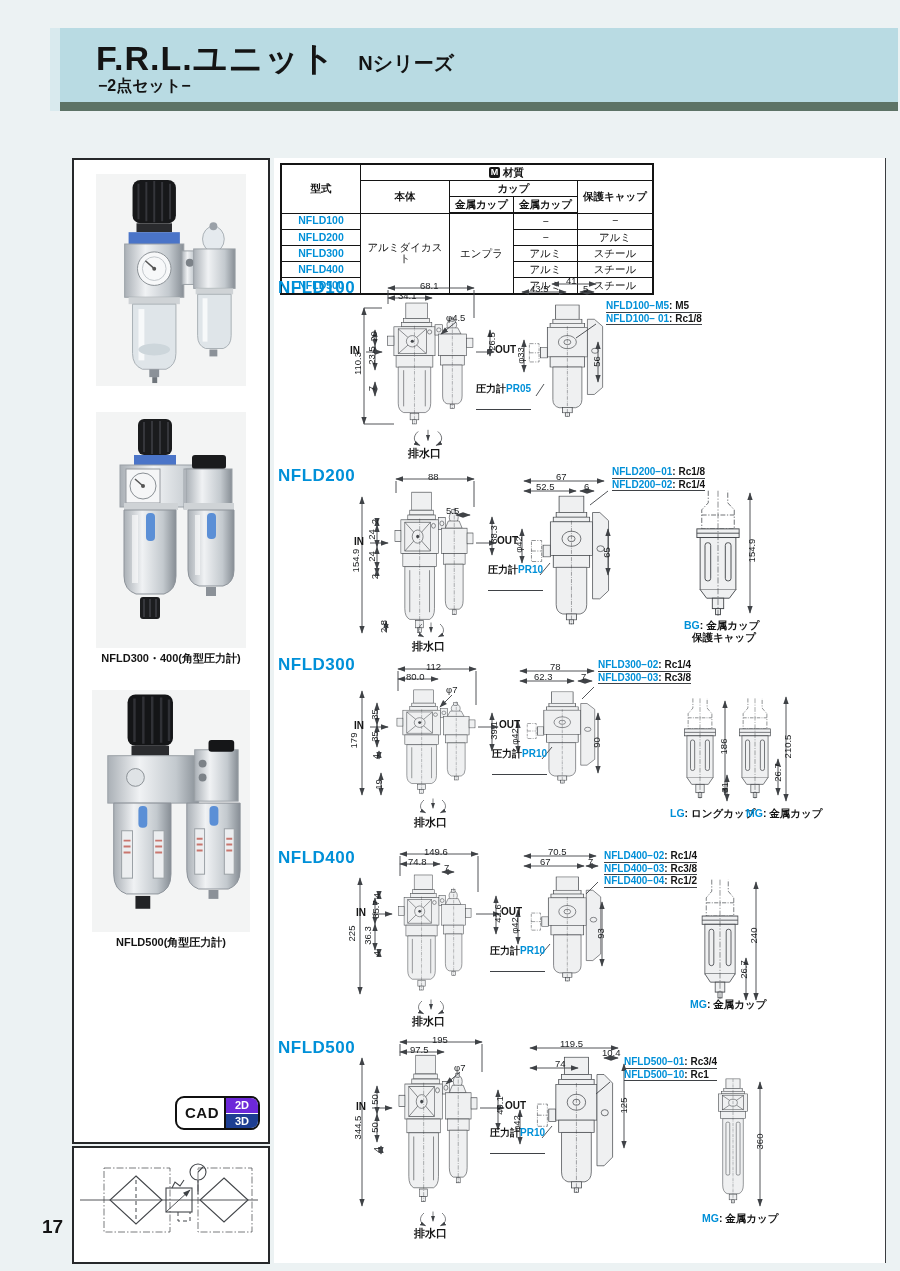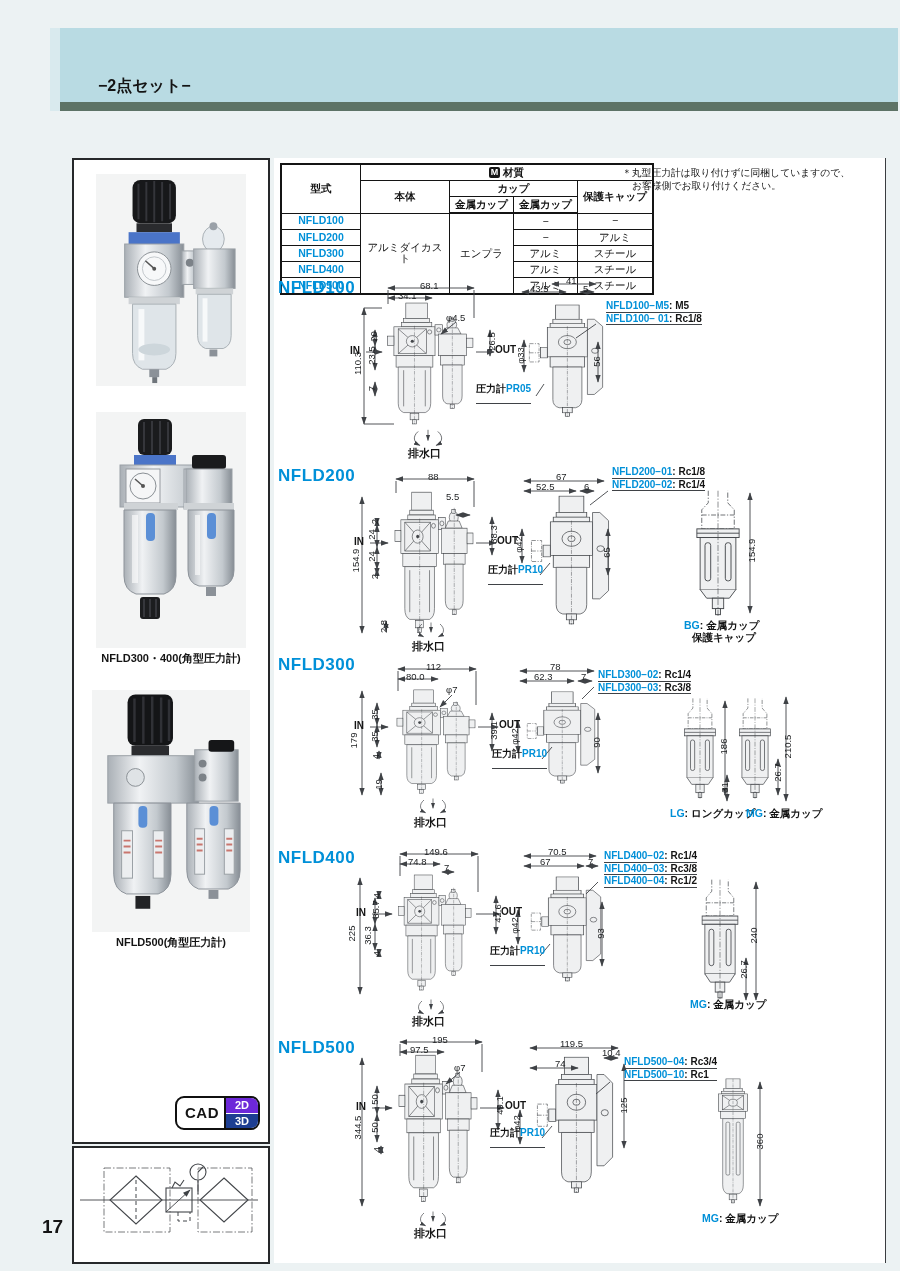--- a/index.html
+++ b/index.html
@@ -56,21 +56,21 @@
   
   .section{position:absolute;left:4px;width:605px;}
   .sec-title{position:absolute;left:0;top:0;margin:0;color:#0090d8;
     font-size:17px;font-weight:bold;letter-spacing:.5px;}
   .art{position:absolute;left:0;top:0;}
   .dim,.dimv{position:absolute;font-size:9.5px;white-space:nowrap;color:#1c1e20;}
   .dimv{transform:rotate(-90deg);}
   .io{position:absolute;font-size:10px;font-weight:bold;white-space:nowrap;}
   .drain-label{position:absolute;font-size:11px;font-weight:bold;}
   .gauge{position:absolute;font-size:10px;font-weight:bold;white-space:nowrap;
-    border-bottom:1.2px solid #3f4246;padding-bottom:7px;}
+    border-bottom:1.2px solid #3f4246;padding-bottom:13px;}
   .g-code{color:#0090d8;}
   .ports{position:absolute;}
   .pl{font-size:10px;white-space:nowrap;border-bottom:1.2px solid #3f4246;line-height:1.15;}
   .code{color:#0090d8;font-weight:bold;}
   .code::after{content:": ";color:#141414;}
   .pv{font-weight:bold;}
   .cup-cap{position:absolute;font-size:10.5px;font-weight:bold;white-space:nowrap;}
   
   .ln{stroke:#43464a;stroke-width:1.1;fill:none;}
   .fl{fill:#eff0f1;stroke:#43464a;stroke-width:1.1;}
@@ -177,20 +177,24 @@
 
     <symbol id="sy-drain" viewBox="0 0 44 24">
       <path class="dl dle" d="M22,2 v13"></path>
       <path class="dl dle" d="M10,4 c-7,6 -6,13 2,17"></path>
       <path class="dl dle" d="M34,4 c7,6 6,13 -2,17"></path>
     </symbol>
   </defs>
 </svg>
 
 <div id="banner">
+  <div id="title-row">
+    <span id="page-title">F.R.L.ユニット</span>
+    <span id="series-label">Nシリーズ</span>
+  </div>
   <div id="subtitle">−2点セット−</div>
 </div>
 
 <div id="page-num">17</div>
 
 <div id="sidebar">
 
   <div class="photo" style="margin-top:14px">
     <svg width="150" height="212" viewBox="0 0 150 215">
       <rect x="0" y="0" width="150" height="215" fill="#f3f4f4"></rect>
@@ -349,24 +353,20 @@
       <td>スチール</td>
     </tr>
     <tr>
       <td class="model">NFLD500</td>
       <td>アルミ</td>
       <td>スチール</td>
     </tr>
   </tbody>
     </table>
 
-  <div id="note">
-    <div>＊丸型圧力計は取り付けずに同梱していますので、</div>
-    <div style="padding-left:10px">お客様側でお取り付けください。</div>
-  </div>
 
   <div class="section" style="top:120px;height:185px">
     <svg class="art" width="605" height="185">
       <use href="#sy-front" x="104" y="24" width="92" height="124"></use>
       <use href="#sy-side" x="250" y="26" width="76" height="122"></use>
       <use href="#sy-drain" x="132" y="150" width="36" height="20"></use>
       <path class="dl dla" d="M110,10 H196"></path>
         <path class="dl" d="M110,12 V26 M196,12 V40"></path>
       <path class="dl dla" d="M110,20 H154"></path>
       <path class="dl dla" d="M86,30 V146"></path>
@@ -432,21 +432,21 @@
         <path class="dl dla" d="M246,28 H298"></path>
         <path class="dl dla" d="M302,28 H316"></path>
       <path class="dl dla" d="M244,66 V100"></path>
         <path class="dl dla" d="M330,66 V112"></path>
       <path class="dl" d="M262,112 L272,100"></path>
       <path class="dl" d="M330,28 L312,42"></path>
       <path class="dl dla" d="M472,30 V150"></path>
     </svg>
     <h3 class="sec-title" style="top:3px">NFLD200</h3>
     <span class="dim" style="left:150px;top:8px">88</span>
-    <span class="dim" style="left:168px;top:28px">5.5</span>
+    <span class="dim" style="left:168px;top:42px">5.5</span>
     <span class="dimv" style="left:94px;top:53px">2</span>
     <span class="dimv" style="left:88px;top:66px">24</span>
     <span class="dimv" style="left:88px;top:88px">24</span>
     <span class="dimv" style="left:94px;top:108px">2</span>
     <span class="dimv" style="left:66px;top:92px">154.9</span>
     <span class="dimv" style="left:99px;top:158px">2.8</span>
     <span class="io" style="left:76px;top:73px">IN</span>
     <span class="io" style="left:219px;top:72px">OUT</span>
     <span class="dimv" style="left:206px;top:66px">38.3</span>
     <span class="drain-label" style="left:134px;top:176px">排水口</span>
@@ -508,21 +508,21 @@
     <span class="io" style="left:76px;top:65px">IN</span>
     <span class="io" style="left:221px;top:64px">OUT</span>
     <span class="dimv" style="left:206px;top:70px">39.1</span>
     <span class="drain-label" style="left:136px;top:160px">排水口</span>
     <span class="dim" style="left:272px;top:6px">78</span>
     <span class="dim" style="left:256px;top:16px">62.3</span>
     <span class="dim" style="left:303px;top:16px">7</span>
     <span class="dimv" style="left:228px;top:76px">φ42</span>
     <span class="dimv" style="left:313px;top:82px">90</span>
     <span class="gauge" style="left:214px;top:92px"><span>圧力計</span><span class="g-code">PR10</span></span>
-    <div class="ports" style="left:320px;top:14px">
+    <div class="ports" style="left:320px;top:4px">
       <div class="pl"><span class="code">NFLD300−02</span><span class="pv">Rc1/4</span></div>
       <div class="pl"><span class="code">NFLD300−03</span><span class="pv">Rc3/8</span></div>
     </div>
     <span class="dimv" style="left:438px;top:86px">186</span>
     <span class="dimv" style="left:441px;top:127px">31</span>
     <span class="dimv" style="left:490px;top:112px">26.7</span>
     <span class="dimv" style="left:498px;top:86px">210.5</span>
     <span class="cup-cap" style="left:392px;top:152px"><span class="code" style="font-weight:bold">LG</span><span>ロングカップ</span></span>
     <span class="cup-cap" style="left:468px;top:152px"><span class="code" style="font-weight:bold">MG</span><span>金属カップ</span></span>
   </div>
@@ -622,20 +622,20 @@
     <span class="io" style="left:227px;top:62px">OUT</span>
     <span class="dimv" style="left:212px;top:62px">49.1</span>
     <span class="drain-label" style="left:136px;top:188px">排水口</span>
     <span class="dim" style="left:282px;top:0px">119.5</span>
     <span class="dim" style="left:277px;top:20px">74</span>
     <span class="dim" style="left:324px;top:9px">10.4</span>
     <span class="dimv" style="left:230px;top:80px">φ42</span>
     <span class="dimv" style="left:338px;top:62px">125</span>
     <span class="gauge" style="left:212px;top:88px"><span>圧力計</span><span class="g-code">PR10</span></span>
     <div class="ports" style="left:346px;top:18px">
-      <div class="pl"><span class="code">NFLD500−04</span><span class="pv">Rc3/4</span></div>
+      <div class="pl"><span class="code">NFLD500−01</span><span class="pv">Rc3/4</span></div>
       <div class="pl"><span class="code">NFLD500−10</span><span class="pv">Rc1</span></div>
     </div>
     <span class="dimv" style="left:474px;top:98px">360</span>
     <span class="cup-cap" style="left:424px;top:174px"><span class="code" style="font-weight:bold">MG</span><span>金属カップ</span></span>
   </div>
 
 </div>
 
 </body></html>

